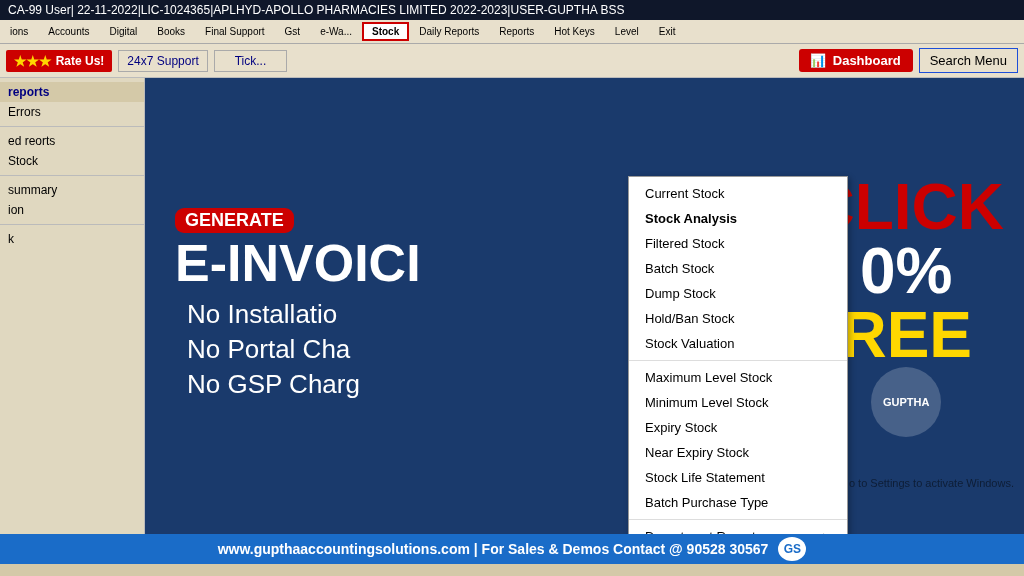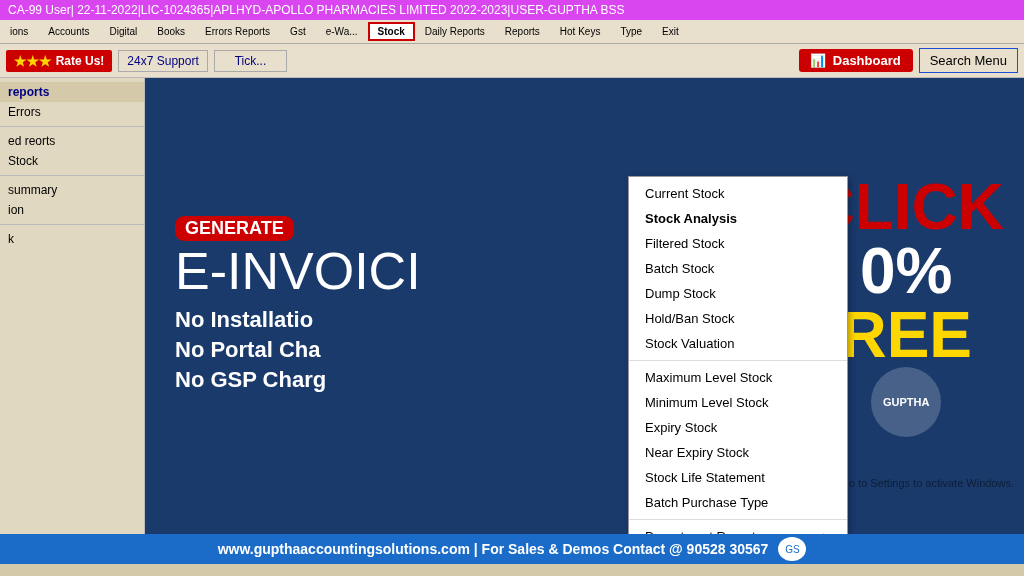--- a/index.html
+++ b/index.html
@@ -1,20 +1,20 @@
 <!DOCTYPE html>
 <html><head>
   <meta charset="utf-8">
   <style>
     * { margin: 0; padding: 0; box-sizing: border-box; }
     body { width: 1024px; height: 576px; overflow: hidden; font-family: Arial, sans-serif; font-size: 13px; background: #d4c9a8; }
 
     
     #title-bar {
-      background: #d946ef;
+      background: #0f172a;
       color: white;
       padding: 3px 8px;
       font-size: 12px;
       white-space: nowrap;
     }
 
     
     #menu-bar {
       background: #e8e0cc;
       display: flex;
@@ -151,30 +151,31 @@
       color: white;
       font-size: 18px;
       font-weight: bold;
       padding: 2px 10px;
       display: inline-block;
       margin-bottom: 4px;
       border-radius: 9px;
     }
     .einvoice-text {
       font-size: 52px;
-      font-weight: 400;
+      font-weight: 700;
       color: white;
       line-height: 1;
       margin-bottom: 10px;
     }
     .banner-line {
-      font-size: 22px;
-      font-weight: 700;
+      font-size: 26px;
+      font-weight: 400;
       color: white;
       margin-bottom: 4px;
+      margin-left: 12px;
     }
     .banner-right {
       background: #1a3a6c;
       padding: 20px;
       display: flex;
       flex-direction: column;
       align-items: center;
       justify-content: center;
     }
     .click-text {
@@ -277,28 +278,28 @@
 
 <div id="title-bar">
   <span>CA-99 User| 22-11-2022|LIC-1024365|APLHYD-APOLLO PHARMACIES LIMITED 2022-2023|USER-GUPTHA BSS</span>
 </div>
 
 <div id="menu-bar">
   <div class="menu-item">ions</div>
   <div class="menu-item">Accounts</div>
   <div class="menu-item">Digital</div>
   <div class="menu-item">Books</div>
-  <div class="menu-item">Errors Reports</div>
+  <div class="menu-item">Final Support</div>
   <div class="menu-item">Gst</div>
   <div class="menu-item">e-Wa...</div>
   <div class="menu-item active">Stock</div>
   <div class="menu-item">Daily Reports</div>
   <div class="menu-item">Reports</div>
   <div class="menu-item">Hot Keys</div>
-  <div class="menu-item">Type</div>
+  <div class="menu-item">Level</div>
   <div class="menu-item">Exit</div>
 </div>
 
 <div id="toolbar">
   <div class="rate-us-btn">
     <span class="star">★★★</span>
     <span>Rate Us!</span>
   </div>
   <div class="support-btn">24x7 Support</div>
   <div class="ticket-btn">Tick...</div>
@@ -366,14 +367,14 @@
       <div class="dropdown-item">Batch Purchase Type</div>
       <div class="dropdown-divider"></div>
       <div class="dropdown-item dropdown-item-arrow arrow-right">Department Reports</div>
 
     </div>
   </div>
 </div>
 
 <div id="footer">
   <span>www.gupthaaccountingsolutions.com | For Sales &amp; Demos Contact @ 90528 30567</span>
-  <div style="width:28px;height:24px;border-radius:50%;background:#fff;margin-left:10px;display:flex;align-items:center;justify-content:center;font-size:10px;font-weight:normal;color:#1a6cc8;">GS</div>
+  <div style="width:28px;height:24px;border-radius:50%;background:#fff;margin-left:10px;display:flex;align-items:center;justify-content:center;font-size:12px;font-weight:bold;color:#1a6cc8;">GS</div>
 </div>
 
 </body></html>

